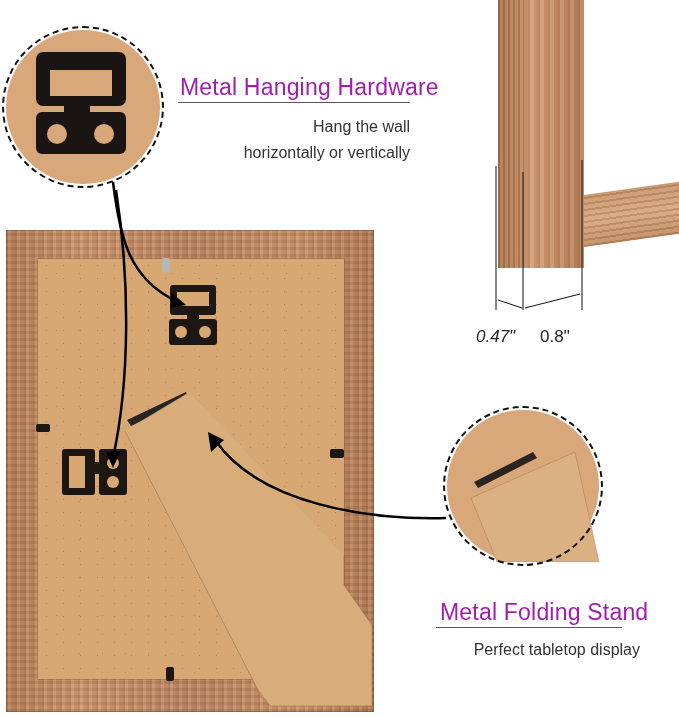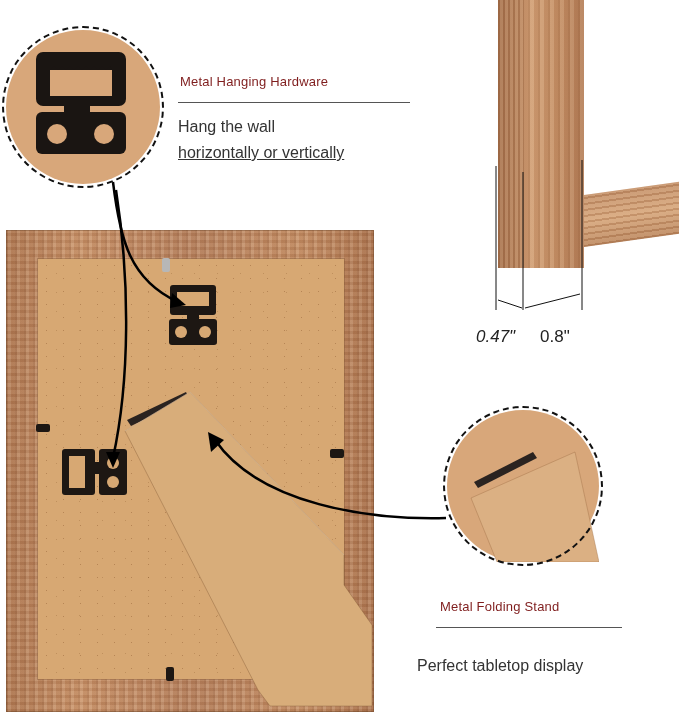--- a/index.html
+++ b/index.html
@@ -27,22 +27,22 @@
       radial-gradient(rgba(120,70,30,0.25) 0.5px, transparent 0.7px);
     background-size: 17px 13px, 23px 19px; background-position: 0 0, 7px 5px; }
 
   .stand {
     left:0; top:0; width:679px; height:717px; pointer-events:none;
   }
   .clip { background:#1d1713; border-radius:2px; }
   .clip-gray { background:#b7b7b7; border-radius:2px; }
 
   
-  .title { color:#7f1d1d; font-size:13px; letter-spacing:0.2px; }
-  .sub { color:#333; font-size:16px; text-align:left; line-height:26px; }
+  .title { color:#a21caf; font-size:23px; letter-spacing:0.2px; }
+  .sub { color:#333; font-size:16px; text-align:right; line-height:26px; }
   .rule { background:#555; height:1px; }
   .dim { color:#222; font-size:17px; font-style:italic; }
 
   
   .circle {
     border-radius:50%; overflow:hidden;
     background:#d8a77a;
   }
   .dash-ring { border:2px dashed #111; border-radius:50%; box-sizing:border-box; }
 
@@ -121,21 +121,21 @@
   <path d="M16,22 l4,-4 l4,4 l4,-4 l4,4 l4,-4 l4,4 l4,-4 l4,4 l4,-4 l4,4 l4,-4 l4,4 l4,-4 l4,4 l4,-4 l2,4 Z" fill="#1a1512"></path>
   <path d="M30,56 L30,64 L22,66 L64,66 L56,64 L56,56 Z" fill="#1a1512"></path>
   <rect x="2" y="64" width="90" height="42" rx="6" fill="#1a1512"></rect>
   <circle cx="23" cy="86" r="10" fill="#d8a77a"></circle>
   <circle cx="70" cy="86" r="10" fill="#d8a77a"></circle>
 </svg>
 
 <div class="abs title" style="left:180px;top:74px;">Metal Hanging Hardware</div>
 <div class="abs rule" style="left:178px;top:102px;width:232px;"></div>
 <div class="abs sub" style="left:178px;top:114px;width:232px;">Hang the wall</div>
-<div class="abs sub" style="left:178px;top:140px;width:232px;text-decoration:underline;">horizontally or vertically</div>
+<div class="abs sub" style="left:178px;top:140px;width:232px;">horizontally or vertically</div>
 
 <div class="abs corner-v"></div>
 <div class="abs corner-v-side"></div>
 <div class="abs corner-h"></div>
 
 <svg class="abs" style="left:480px;top:160px;" width="199" height="160" viewBox="0 0 199 160">
   <line x1="16" y1="6" x2="16" y2="150" stroke="#111" stroke-width="1"></line>
   <line x1="43" y1="12" x2="43" y2="150" stroke="#111" stroke-width="1"></line>
   <line x1="102" y1="0" x2="102" y2="150" stroke="#111" stroke-width="1"></line>
   <line x1="18" y1="140" x2="42" y2="148" stroke="#111" stroke-width="1"></line>
@@ -146,13 +146,13 @@
 
 <div class="abs circle speck" style="left:447px;top:410px;width:152px;height:152px;"></div>
 <svg class="abs" style="left:447px;top:410px;" width="152" height="152" viewBox="0 0 152 152">
   <path d="M24,88 L128,42 L152,152 L50,152 Z" fill="#dbb083" stroke="rgba(150,100,60,0.35)" stroke-width="1"></path>
   <path d="M27,72 L86,42 L90,48 L31,78 Z" fill="#2a2320"></path>
 </svg>
 <div class="abs dash-ring" style="left:443px;top:406px;width:160px;height:160px;"></div>
 
 <div class="abs title" style="left:440px;top:599px;">Metal Folding Stand</div>
 <div class="abs rule" style="left:436px;top:627px;width:186px;"></div>
-<div class="abs sub" style="left:417px;top:637px;width:200px;margin-top:16px;">Perfect tabletop display</div>
+<div class="abs sub" style="left:440px;top:637px;width:200px;">Perfect tabletop display</div>
 
 </body></html>

